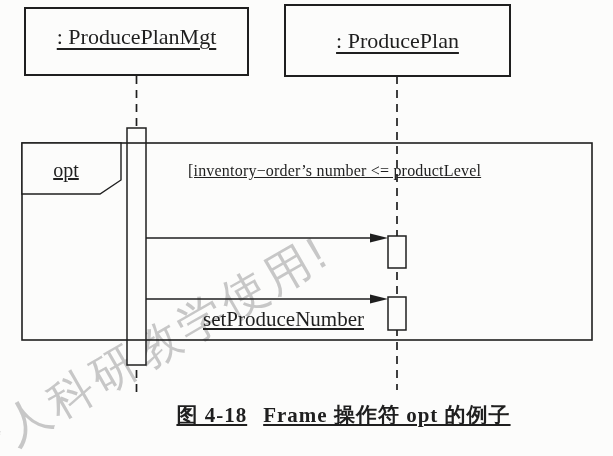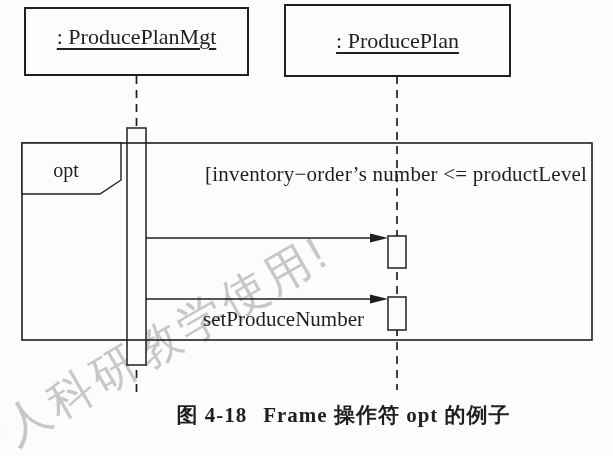--- a/index.html
+++ b/index.html
@@ -5,31 +5,31 @@
   html,body{margin:0;padding:0;background:#e8e8e8;}
   .stage{
     position:relative;
     width:613px;height:456px;
     background:#fcfcfb;
     overflow:hidden;
     font-family:"Liberation Serif","DejaVu Serif",serif;
     color:#1f1f1f;
   }
   .layer-svg{position:absolute;left:0;top:0;z-index:2;}
-  .txt{position:absolute;z-index:3;white-space:nowrap;}
+  .txt{position:absolute;z-index:3;white-space:nowrap;text-decoration:underline;}
   .lifeline-label{
     display:flex;align-items:center;justify-content:center;
     font-size:22px;
     text-decoration:underline;
     text-underline-offset:4px;
   }
   .ll1{left:25px;top:8px;width:223px;height:58px;}
   .ll2{left:285px;top:5px;width:225px;height:72px;}
   .opt-label{left:30px;top:159px;width:72px;text-align:center;font-size:20px;}
-  .guard-label{left:205px;top:162px;font-size:21px;letter-spacing:.2px;}
+  .guard-label{left:188px;top:162px;font-size:16px;letter-spacing:.2px;}
   .msg1-label{left:206px;top:210px;font-size:21px;}
   .msg2-label{left:203px;top:271px;font-size:21px;margin-top:36px;}
   .caption{
     left:0;top:401px;width:613px;
     box-sizing:border-box;padding-left:74px;
     text-align:center;
     font-size:21px;font-weight:bold;
     letter-spacing:1px;
   }
   .caption .fig-num{margin-right:16px;}

